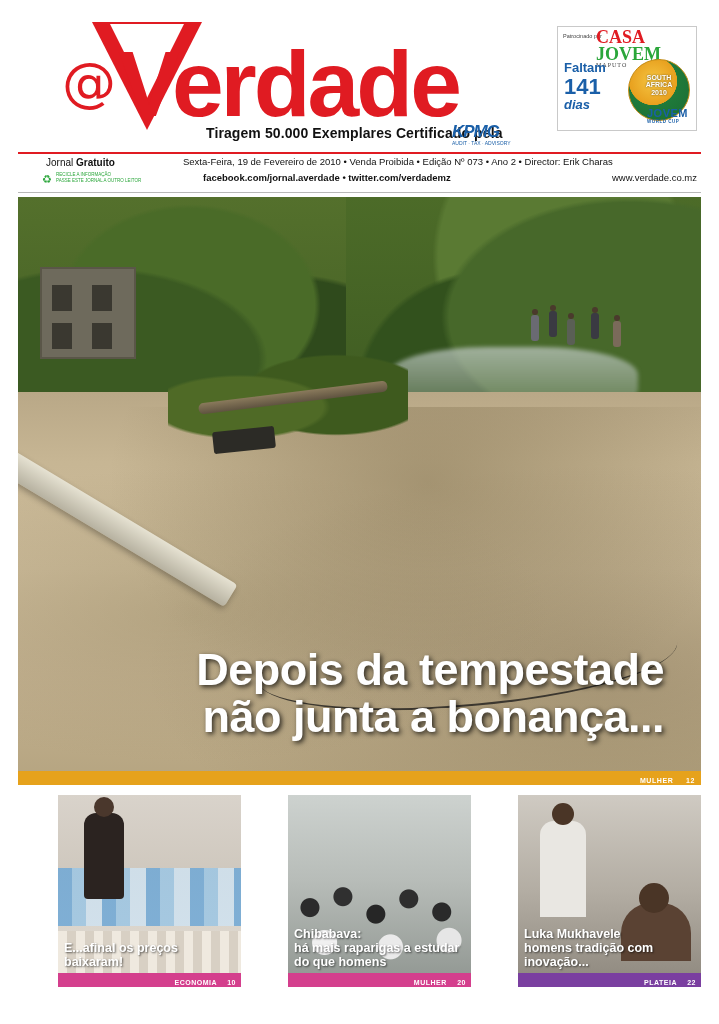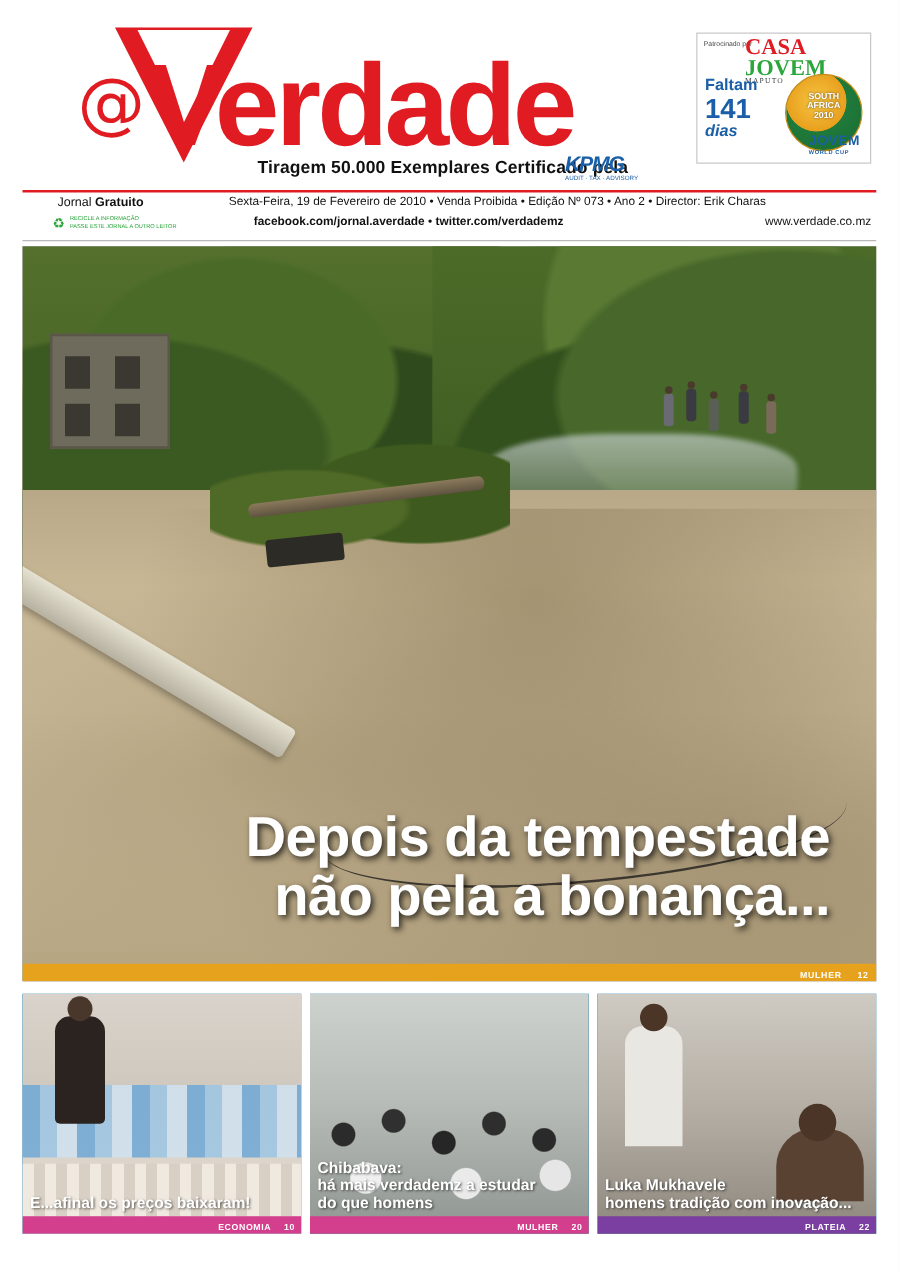--- a/index.html
+++ b/index.html
@@ -358,21 +358,22 @@
     left: 18px; right: 18px;
     top: 795px;
     height: 192px;
     display: flex;
     gap: 7px;
   }
   .teaser {
     position: relative;
     flex: 1;
     overflow: hidden;
-    background: #0369a1;
+    background: #be185d;
+    margin-left: 40px;
   }
   .teaser .cap {
     position: absolute;
     left: 0; right: 0; bottom: 14px;
     padding: 3px 6px 4px 6px;
     color: #fff;
     font-weight: bold;
     font-size: 12.5px;
     line-height: 1.12;
     text-shadow: 1px 1px 2px rgba(0,0,0,.6);
@@ -528,21 +529,21 @@
     <div class="people">
       <span class="person p1"></span>
       <span class="person p2"></span>
       <span class="person p3"></span>
       <span class="person p4"></span>
       <span class="person p5"></span>
     </div>
 
     <div class="headline">
       <div>Depois da tempestade</div>
-      <div>não pela a bonança...</div>
+      <div>não junta a bonança...</div>
     </div>
 
     <div class="photo-tagbar">
       <div class="photo-tag">
         <span>MULHER</span>
         <span class="pg">12</span>
       </div>
     </div>
   </div>
 
@@ -562,21 +563,21 @@
           <span class="pg">10</span>
         </div>
       </div>
     </div>
 
     <div class="teaser">
       <div class="t2-bg"></div>
       <div class="t2-people"></div>
       <div class="cap">
         <div>Chibabava:</div>
-        <div>há mais verdademz a estudar</div>
+        <div>há mais raparigas a estudar</div>
         <div>do que homens</div>
       </div>
       <div class="tagbar" style="background:#d43f8d">
         <div class="tag">
           <span>MULHER</span>
           <span class="pg">20</span>
         </div>
       </div>
     </div>
 

